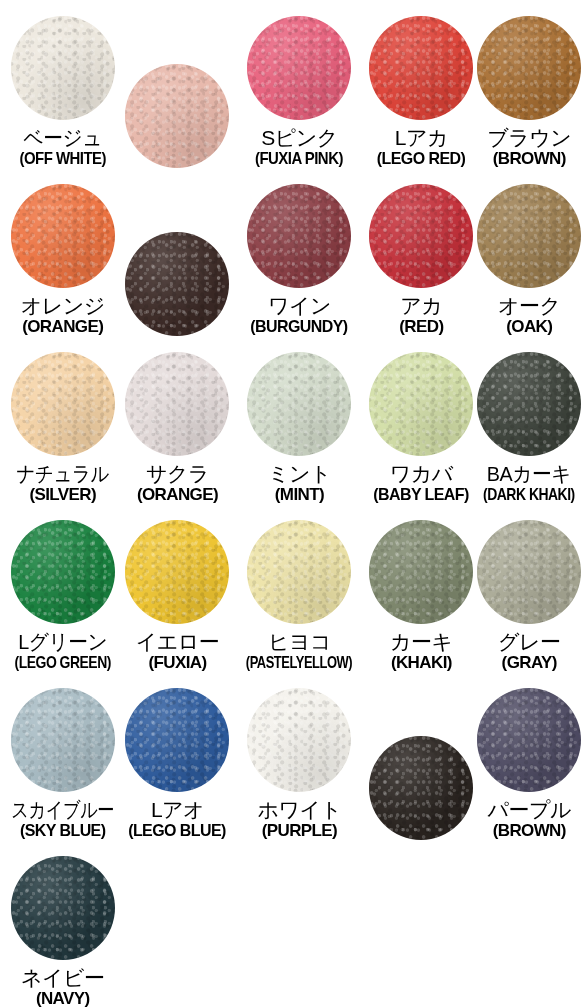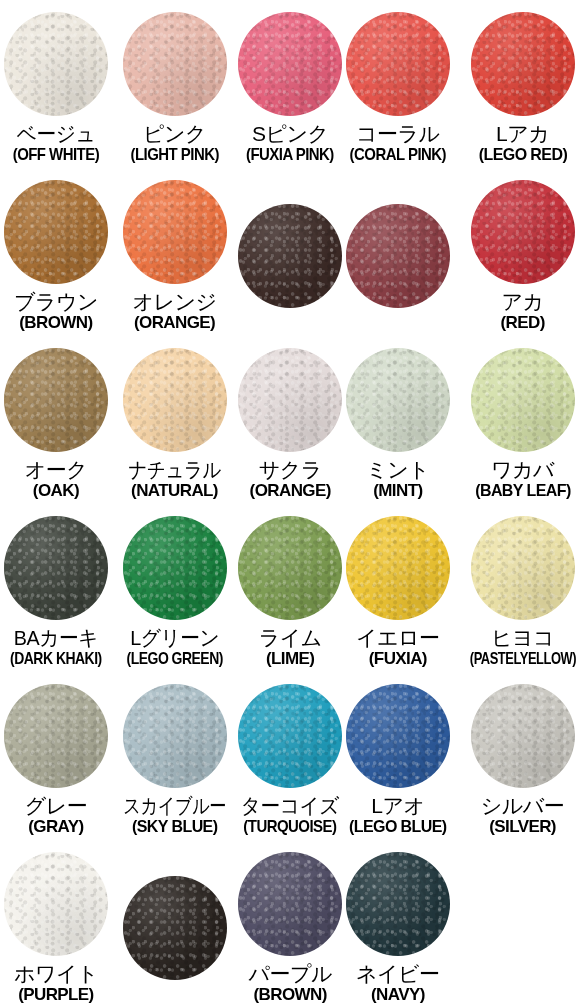--- a/index.html
+++ b/index.html
@@ -23,21 +23,21 @@
     grid-template-rows: repeat(6, 168px);
     width: 583px;
     height: 1008px;
     padding: 0;
   }
 
   .swatch-cell {
     display: flex;
     flex-direction: column;
     align-items: center;
-    justify-content: center;
+    justify-content: flex-end;
     padding-top: 8px;
     position: relative;
   }
 
   .swatch-disc {
     width: 104px;
     height: 104px;
     border-radius: 50%;
     position: relative;
     overflow: hidden;
@@ -113,40 +113,29 @@
 <div id="swatch-grid">
     <div class="swatch-cell">
       <div class="swatch-disc" style="background-color: rgb(237, 232, 222);"></div>
       <div class="swatch-labels">
         <span class="swatch-name-jp sq-1">ベージュ</span>
         <span class="swatch-name-en sq-2">(OFF WHITE)</span>
       </div>
     </div>
     <div class="swatch-cell">
       <div class="swatch-disc" style="background-color: rgb(232, 184, 171);"></div>
-      <div class="swatch-labels">
-        <span class="swatch-name-jp ">ピンク</span>
-        <span class="swatch-name-en sq-2">(LIGHT PINK)</span>
-      </div>
     </div>
     <div class="swatch-cell">
       <div class="swatch-disc" style="background-color: rgb(232, 97, 125);"></div>
       <div class="swatch-labels">
         <span class="swatch-name-jp ">Sピンク</span>
         <span class="swatch-name-en sq-2">(FUXIA PINK)</span>
       </div>
     </div>
     <div class="swatch-cell">
-      <div class="swatch-disc" style="background-color: rgb(232, 84, 75);"></div>
-      <div class="swatch-labels">
-        <span class="swatch-name-jp ">コーラル</span>
-        <span class="swatch-name-en sq-2">(CORAL PINK)</span>
-      </div>
-    </div>
-    <div class="swatch-cell">
       <div class="swatch-disc" style="background-color: rgb(222, 67, 56);"></div>
       <div class="swatch-labels">
         <span class="swatch-name-jp ">Lアカ</span>
         <span class="swatch-name-en sq-1">(LEGO RED)</span>
       </div>
     </div>
     <div class="swatch-cell">
       <div class="swatch-disc" style="background-color: rgb(168, 111, 51);"></div>
       <div class="swatch-labels">
         <span class="swatch-name-jp ">ブラウン</span>
@@ -158,40 +147,44 @@
       <div class="swatch-labels">
         <span class="swatch-name-jp ">オレンジ</span>
         <span class="swatch-name-en ">(ORANGE)</span>
       </div>
     </div>
     <div class="swatch-cell">
       <div class="swatch-disc" style="background-color: rgb(61, 43, 39);"></div>
     </div>
     <div class="swatch-cell">
       <div class="swatch-disc" style="background-color: rgb(139, 62, 69);"></div>
+      <div class="swatch-labels">
+        <span class="swatch-name-jp ">ワイン</span>
+        <span class="swatch-name-en sq-1">(BURGUNDY)</span>
+      </div>
     </div>
     <div class="swatch-cell">
       <div class="swatch-disc" style="background-color: rgb(196, 48, 58);"></div>
       <div class="swatch-labels">
         <span class="swatch-name-jp ">アカ</span>
         <span class="swatch-name-en ">(RED)</span>
       </div>
     </div>
     <div class="swatch-cell">
       <div class="swatch-disc" style="background-color: rgb(156, 126, 80);"></div>
       <div class="swatch-labels">
         <span class="swatch-name-jp ">オーク</span>
         <span class="swatch-name-en ">(OAK)</span>
       </div>
     </div>
     <div class="swatch-cell">
       <div class="swatch-disc" style="background-color: rgb(245, 211, 166);"></div>
       <div class="swatch-labels">
         <span class="swatch-name-jp sq-2">ナチュラル</span>
-        <span class="swatch-name-en ">(NATURAL)</span>
+        <span class="swatch-name-en ">(SILVER)</span>
       </div>
     </div>
     <div class="swatch-cell">
       <div class="swatch-disc" style="background-color: rgb(229, 220, 219);"></div>
       <div class="swatch-labels">
         <span class="swatch-name-jp ">サクラ</span>
         <span class="swatch-name-en ">(ORANGE)</span>
       </div>
     </div>
     <div class="swatch-cell">
@@ -216,76 +209,62 @@
       </div>
     </div>
     <div class="swatch-cell">
       <div class="swatch-disc" style="background-color: rgb(25, 130, 63);"></div>
       <div class="swatch-labels">
         <span class="swatch-name-jp sq-1">Lグリーン</span>
         <span class="swatch-name-en sq-3">(LEGO GREEN)</span>
       </div>
     </div>
     <div class="swatch-cell">
-      <div class="swatch-disc" style="background-color: rgb(124, 156, 80);"></div>
-      <div class="swatch-labels">
-        <span class="swatch-name-jp ">ライム</span>
-        <span class="swatch-name-en ">(LIME)</span>
-      </div>
-    </div>
-    <div class="swatch-cell">
       <div class="swatch-disc" style="background-color: rgb(239, 197, 49);"></div>
       <div class="swatch-labels">
         <span class="swatch-name-jp ">イエロー</span>
         <span class="swatch-name-en ">(FUXIA)</span>
       </div>
     </div>
     <div class="swatch-cell">
       <div class="swatch-disc" style="background-color: rgb(237, 227, 168);"></div>
       <div class="swatch-labels">
         <span class="swatch-name-jp ">ヒヨコ</span>
         <span class="swatch-name-en sq-4">(PASTELYELLOW)</span>
       </div>
     </div>
     <div class="swatch-cell">
+      <div class="swatch-disc" style="background-color: rgb(126, 136, 109);"></div>
+      <div class="swatch-labels">
+        <span class="swatch-name-jp ">カーキ</span>
+        <span class="swatch-name-en ">(KHAKI)</span>
+      </div>
+    </div>
+    <div class="swatch-cell">
       <div class="swatch-disc" style="background-color: rgb(171, 171, 151);"></div>
       <div class="swatch-labels">
         <span class="swatch-name-jp ">グレー</span>
         <span class="swatch-name-en ">(GRAY)</span>
       </div>
     </div>
     <div class="swatch-cell">
       <div class="swatch-disc" style="background-color: rgb(168, 188, 196);"></div>
       <div class="swatch-labels">
         <span class="swatch-name-jp sq-3">スカイブルー</span>
         <span class="swatch-name-en sq-1">(SKY BLUE)</span>
       </div>
     </div>
     <div class="swatch-cell">
-      <div class="swatch-disc" style="background-color: rgb(32, 159, 190);"></div>
-      <div class="swatch-labels">
-        <span class="swatch-name-jp sq-1">ターコイズ</span>
-        <span class="swatch-name-en sq-2">(TURQUOISE)</span>
-      </div>
-    </div>
-    <div class="swatch-cell">
       <div class="swatch-disc" style="background-color: rgb(46, 92, 158);"></div>
       <div class="swatch-labels">
         <span class="swatch-name-jp ">Lアオ</span>
         <span class="swatch-name-en sq-1">(LEGO BLUE)</span>
       </div>
     </div>
     <div class="swatch-cell">
-      <div class="swatch-disc" style="background-color: rgb(201, 199, 192);"></div>
-      <div class="swatch-labels">
-        <span class="swatch-name-jp ">シルバー</span>
-        <span class="swatch-name-en ">(SILVER)</span>
-      </div>
-    </div>
-    <div class="swatch-cell">
       <div class="swatch-disc" style="background-color: rgb(244, 242, 236);"></div>
       <div class="swatch-labels">
         <span class="swatch-name-jp ">ホワイト</span>
         <span class="swatch-name-en ">(PURPLE)</span>
       </div>
     </div>
     <div class="swatch-cell">
       <div class="swatch-disc" style="background-color: rgb(43, 37, 33);"></div>
     </div>
     <div class="swatch-cell">

